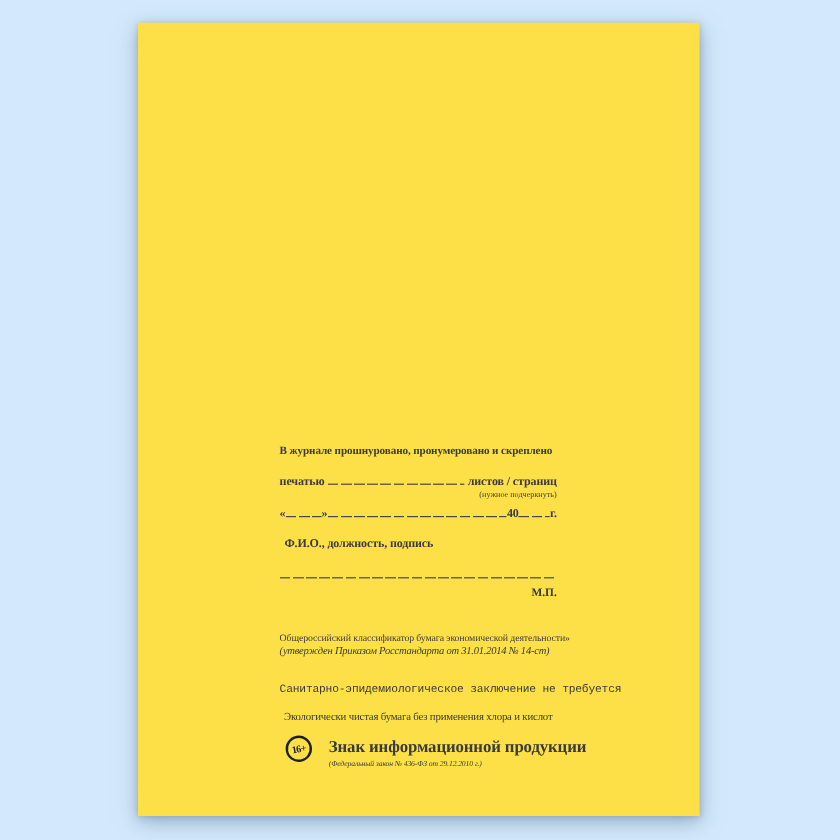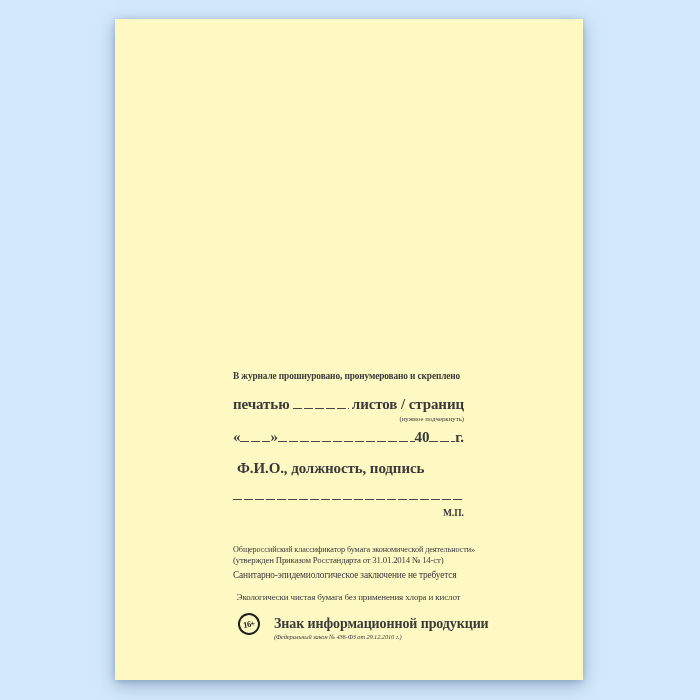--- a/index.html
+++ b/index.html
@@ -36,21 +36,21 @@
 
   .intro-line {
     font-size: 9.3px;
     font-weight: 700;
     letter-spacing: -0.1px;
     line-height: 1.1;
   }
   .row {
     display: flex;
     align-items: baseline;
-    font-size: 15px;
+    font-size: 10px;
     font-weight: 700;
     letter-spacing: -0.1px;
   }
   .blank {
     height: 3px;
     align-self: baseline;
     background-image: repeating-linear-gradient(to right, #474747 0 9px, rgba(0,0,0,0) 9px 11px);
     background-size: 100% 1px;
     background-repeat: no-repeat;
     background-position: left bottom;
@@ -72,23 +72,23 @@
     margin-top: 8px;
     text-align: right;
     font-size: 9.5px;
     font-weight: 700;
     font-family: Liberation Serif, serif;
   }
 
   .compliance { margin-top: 26px; }
   .compliance .c1 { font-size: 9px;  letter-spacing: -0.25px; line-height: 11px; }
   .compliance .c2 { font-size: 8.2px; letter-spacing: -0.1px; line-height: 11px; }
-  .compliance .c3 { font-size: 8.8px; letter-spacing: -0.2px; line-height: 11px; }
+  .compliance .c3 { font-size: 8.8px; font-style: italic; letter-spacing: -0.2px; line-height: 11px; }
 
-  .sanitary       { margin-top: 4px; font-size: 9.4px; letter-spacing: -0.15px; }
+  .sanitary       { margin-top: 21px; font-size: 9.4px; letter-spacing: -0.15px; font-family: Liberation Mono, monospace; }
   .certification  { margin-top: 12px; font-size: 9.3px; padding-left: 3px; letter-spacing: -0.1px; }
   .ecology        { margin-top: 12px; font-size: 9px;  letter-spacing: -0.15px; text-align: center; }
 
   .agemark-row {
     margin-top: 11px;
     display: flex;
     align-items: flex-start;
   }
   .age-badge {
     margin-left: 5px;
@@ -107,21 +107,21 @@
     flex: 0 0 auto;
   }
   .agemark-text { margin-left: 14px; padding-top: 3px; }
   .agemark-title { font-size: 14px; font-weight: 700; letter-spacing: -0.1px; }
   .agemark-law   { font-size: 6.4px; font-style: italic; margin-top: 1px; letter-spacing: -0.1px; }
 </style>
 </head>
 <body>
 
 <div class="stage" style="background: rgb(211, 232, 252);">
-  <div class="page" style="background: #fef9c3;">
+  <div class="page" style="background: #fde047;">
     <div class="content" style="color: rgb(58, 58, 58);">
 
       <div class="intro-line nowrap">В журнале прошнуровано, пронумеровано и скреплено</div>
 
       <div class="row seal-row">
         <span>печатью</span>
         <span class="blank grow" style="margin:0 3px;"></span>
         <span class="nowrap">листов / страниц</span>
       </div>
       <div class="underline-hint">(нужное подчеркнуть)</div>

